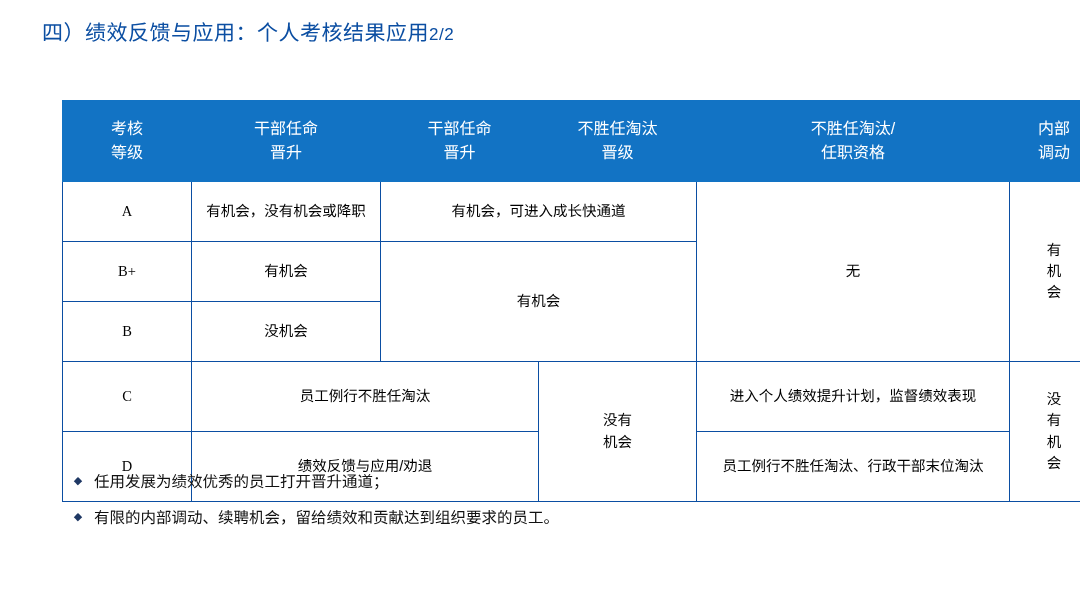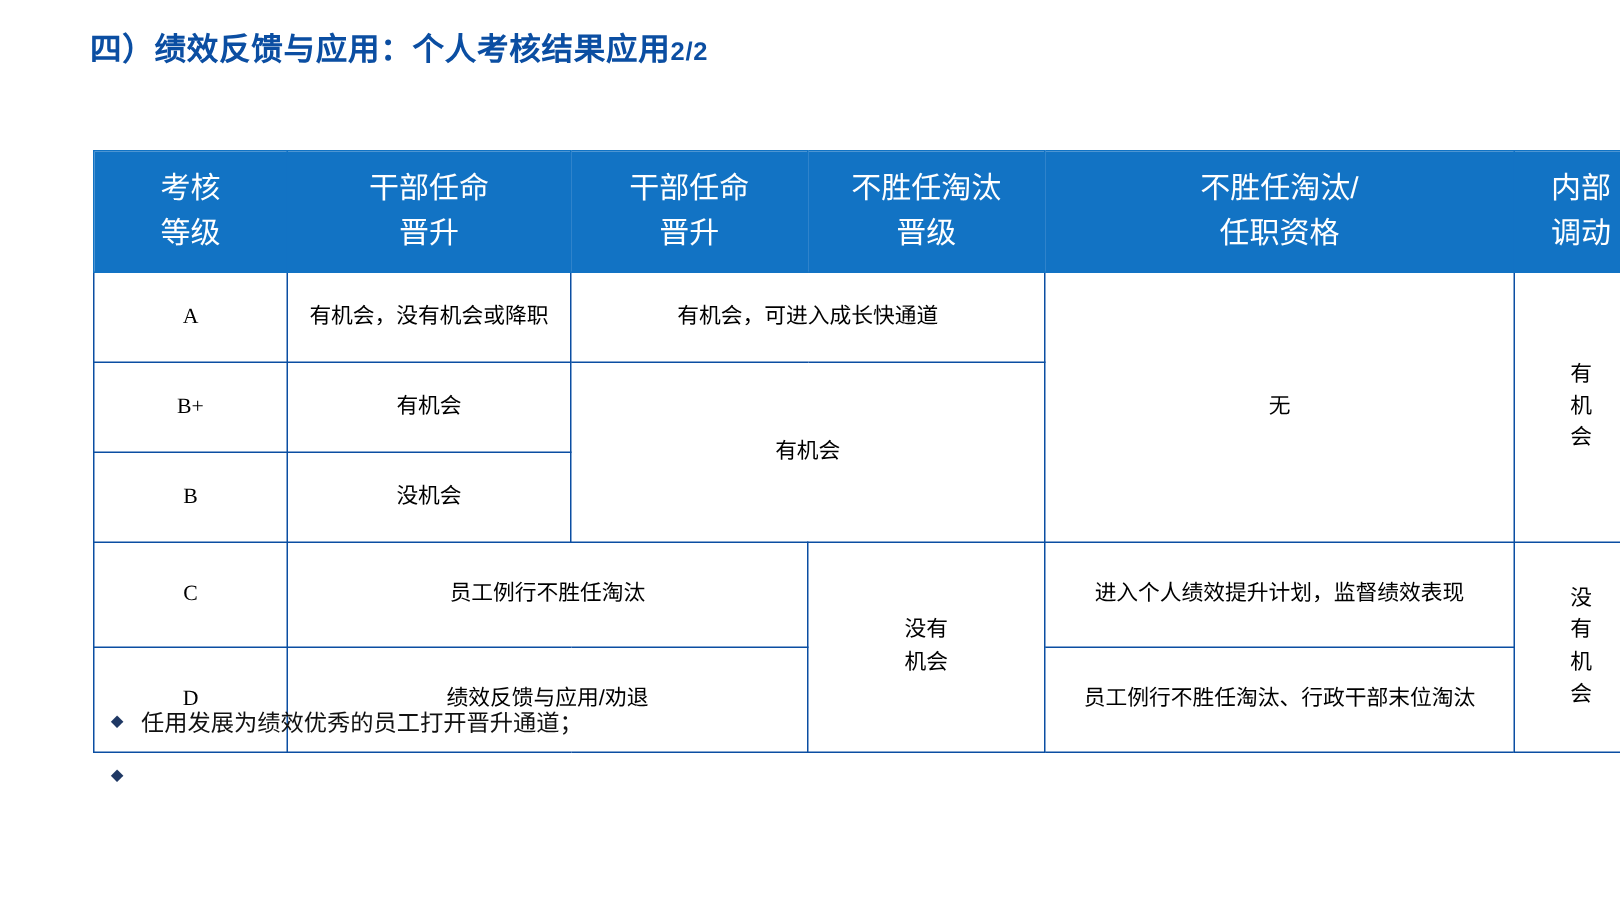--- a/index.html
+++ b/index.html
@@ -16,24 +16,24 @@
     overflow: hidden;
   }
   .slide {
     position: relative;
     width: 1080px;
     height: 608px;
     box-sizing: border-box;
   }
   .slide-title {
     position: absolute;
-    left: 60px;
+    left: 42px;
     top: 16px;
     font-size: 21px;
-    font-weight: bold;
+    font-weight: normal;
     color: #0b4ea2;
     letter-spacing: 0.5px;
     white-space: nowrap;
   }
   .slide-title .suffix {
     font-size: 17px;
   }
 
   table.matrix {
     position: absolute;
@@ -49,21 +49,21 @@
     vertical-align: middle;
     font-size: 14.5px;
     line-height: 1.45;
     padding: 4px 6px;
     color: #000;
   }
   table.matrix thead th {
     background: #1273c4;
     color: #ffffff;
     font-weight: normal;
-    font-size: 20px;
+    font-size: 16px;
     height: 72px;
     border-color: #1273c4;
     line-height: 1.5;
     margin-top: 40px;
   }
   .grade-cell {
     font-size: 17px;
     font-family: "Liberation Serif", "DejaVu Serif", serif;
   }
   .vert {
@@ -183,16 +183,17 @@
     </tbody>
   </table>
 
   <div class="bullets">
     <div class="bullet-row">
       <span class="bullet-mark">◆</span>
       <span class="bullet-text">任用发展为绩效优秀的员工打开晋升通道；</span>
     </div>
     <div class="bullet-row">
       <span class="bullet-mark">◆</span>
+      <span class="bullet-text">有限的内部调动、续聘机会，留给绩效和贡献达到组织要求的员工。</span>
     </div>
   </div>
 
 </div>
 
 </body></html>

